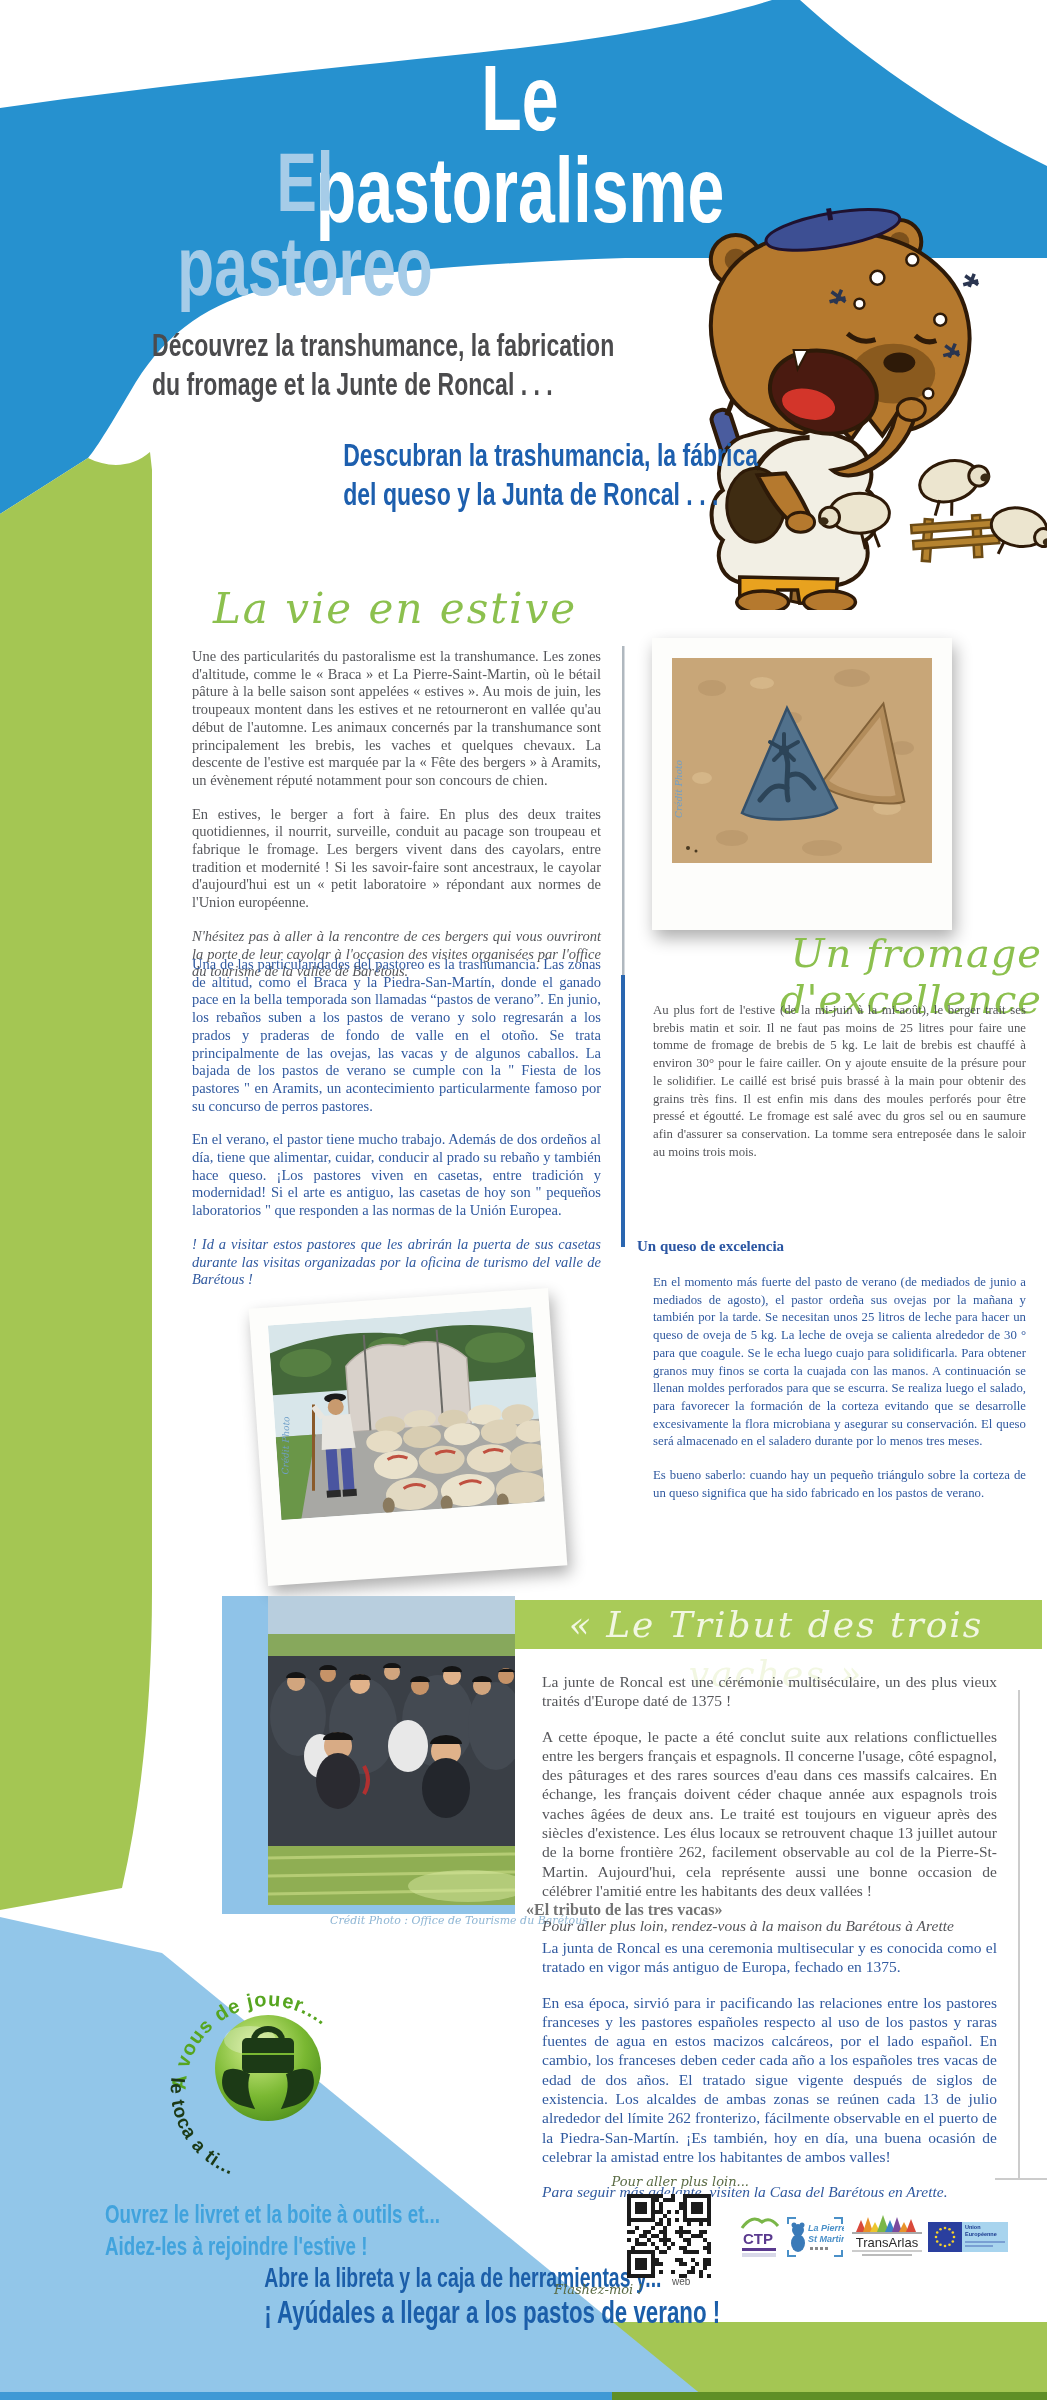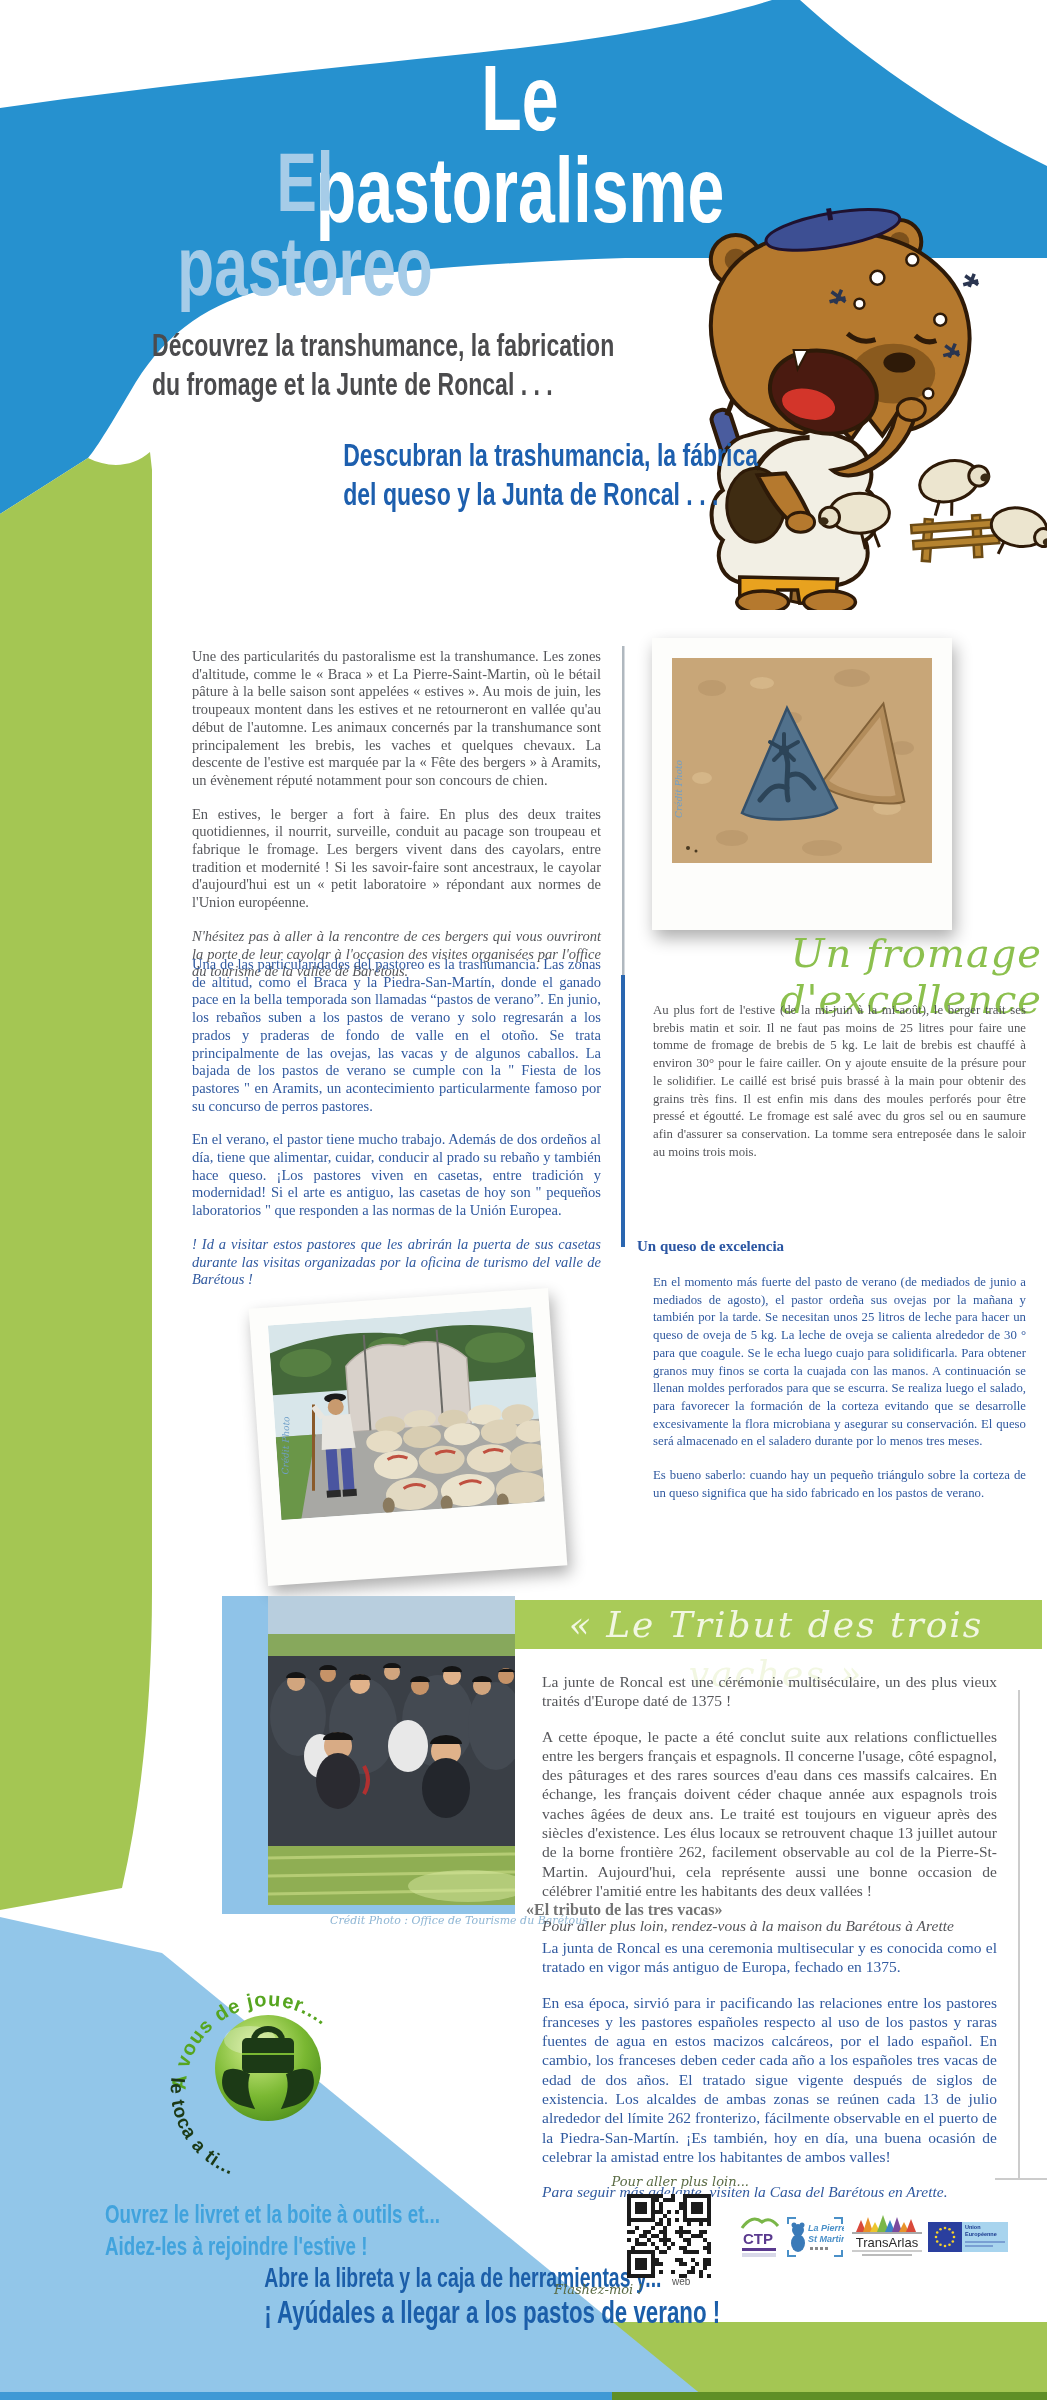--- a/index.html
+++ b/index.html
@@ -123,20 +123,21 @@
 
   <div class="abs cond scxL" style="left:152px;top:326px;font-size:32px;line-height:39px;color:#4b4b4d;white-space:nowrap">
     <div>Découvrez la transhumance,  la fabrication</div>
     <div>du fromage et la Junte de Roncal . . .</div>
   </div>
   <div class="abs cond scxR" style="left:220px;top:436px;width:440px;text-align:right;font-size:32px;line-height:39px;color:#1d5fae;white-space:nowrap">
     <div>Descubran la trashumancia, la fábrica</div>
     <div>del queso y la Junta de Roncal . . .</div>
   </div>
 
+  <div class="abs script" style="left:175px;top:584px;width:440px;text-align:center;font-size:42px;color:#8cc04e;letter-spacing:2px">La vie en estive</div>
   <div class="abs ser just c1" style="left:176px;top:632px;width:441px">
     <p>Une des particularités du pastoralisme est la transhumance. Les zones d'altitude, comme le « Braca » et La Pierre-Saint-Martin, où le bétail pâture à la belle saison sont appelées « estives ». Au mois de juin, les troupeaux montent dans les estives et ne retourneront en vallée qu'au début de l'automne. Les animaux concernés par la transhumance sont principalement les brebis, les vaches et quelques chevaux. La descente de l'estive est marquée par la « Fête des bergers » à Aramits, un évènement réputé notamment pour son concours de chien.</p>
     <p>En estives, le berger a fort à faire. En plus des deux traites quotidiennes, il nourrit, surveille, conduit au pacage son troupeau et fabrique le fromage. Les bergers vivent dans des cayolars, entre tradition et modernité ! Si les savoir-faire sont ancestraux, le cayolar d'aujourd'hui est un « petit laboratoire » répondant aux normes de l'Union européenne.</p>
     <p class="ital">N'hésitez pas à aller à la rencontre de ces bergers qui vous ouvriront la porte de leur cayolar à l'occasion des visites organisées par l'office du tourisme de la vallée de Barétous.</p>
   </div>
   <div class="abs ser just es c1" style="left:176px;top:940px;width:441px">
     <p>Una de las particularidades del pastoreo es la trashumancia. Las zonas de altitud, como el Braca y la Piedra-San-Martín, donde el ganado pace en la bella temporada son llamadas “pastos de verano”. En junio, los rebaños suben a los pastos de verano y solo regresarán a los prados y praderas de fondo de valle en el otoño. Se trata principalmente de las ovejas, las vacas y de algunos caballos. La bajada de los  pastos de verano se cumple con la " Fiesta de los pastores " en Aramits, un acontecimiento particularmente famoso por su concurso de perros pastores.</p>
     <p>En el verano, el pastor tiene mucho trabajo. Además de dos ordeños al día, tiene que alimentar, cuidar, conducir al prado su rebaño y también hace queso. ¡Los pastores viven en casetas, entre tradición y modernidad! Si el arte es antiguo, las casetas de hoy son " pequeños laboratorios " que responden a las normas de la Unión Europea.</p>
     <p class="ital">! Id a visitar estos pastores que les abrirán la puerta de sus casetas durante las visitas organizadas por la oficina de turismo del valle de Barétous !</p>
   </div>

